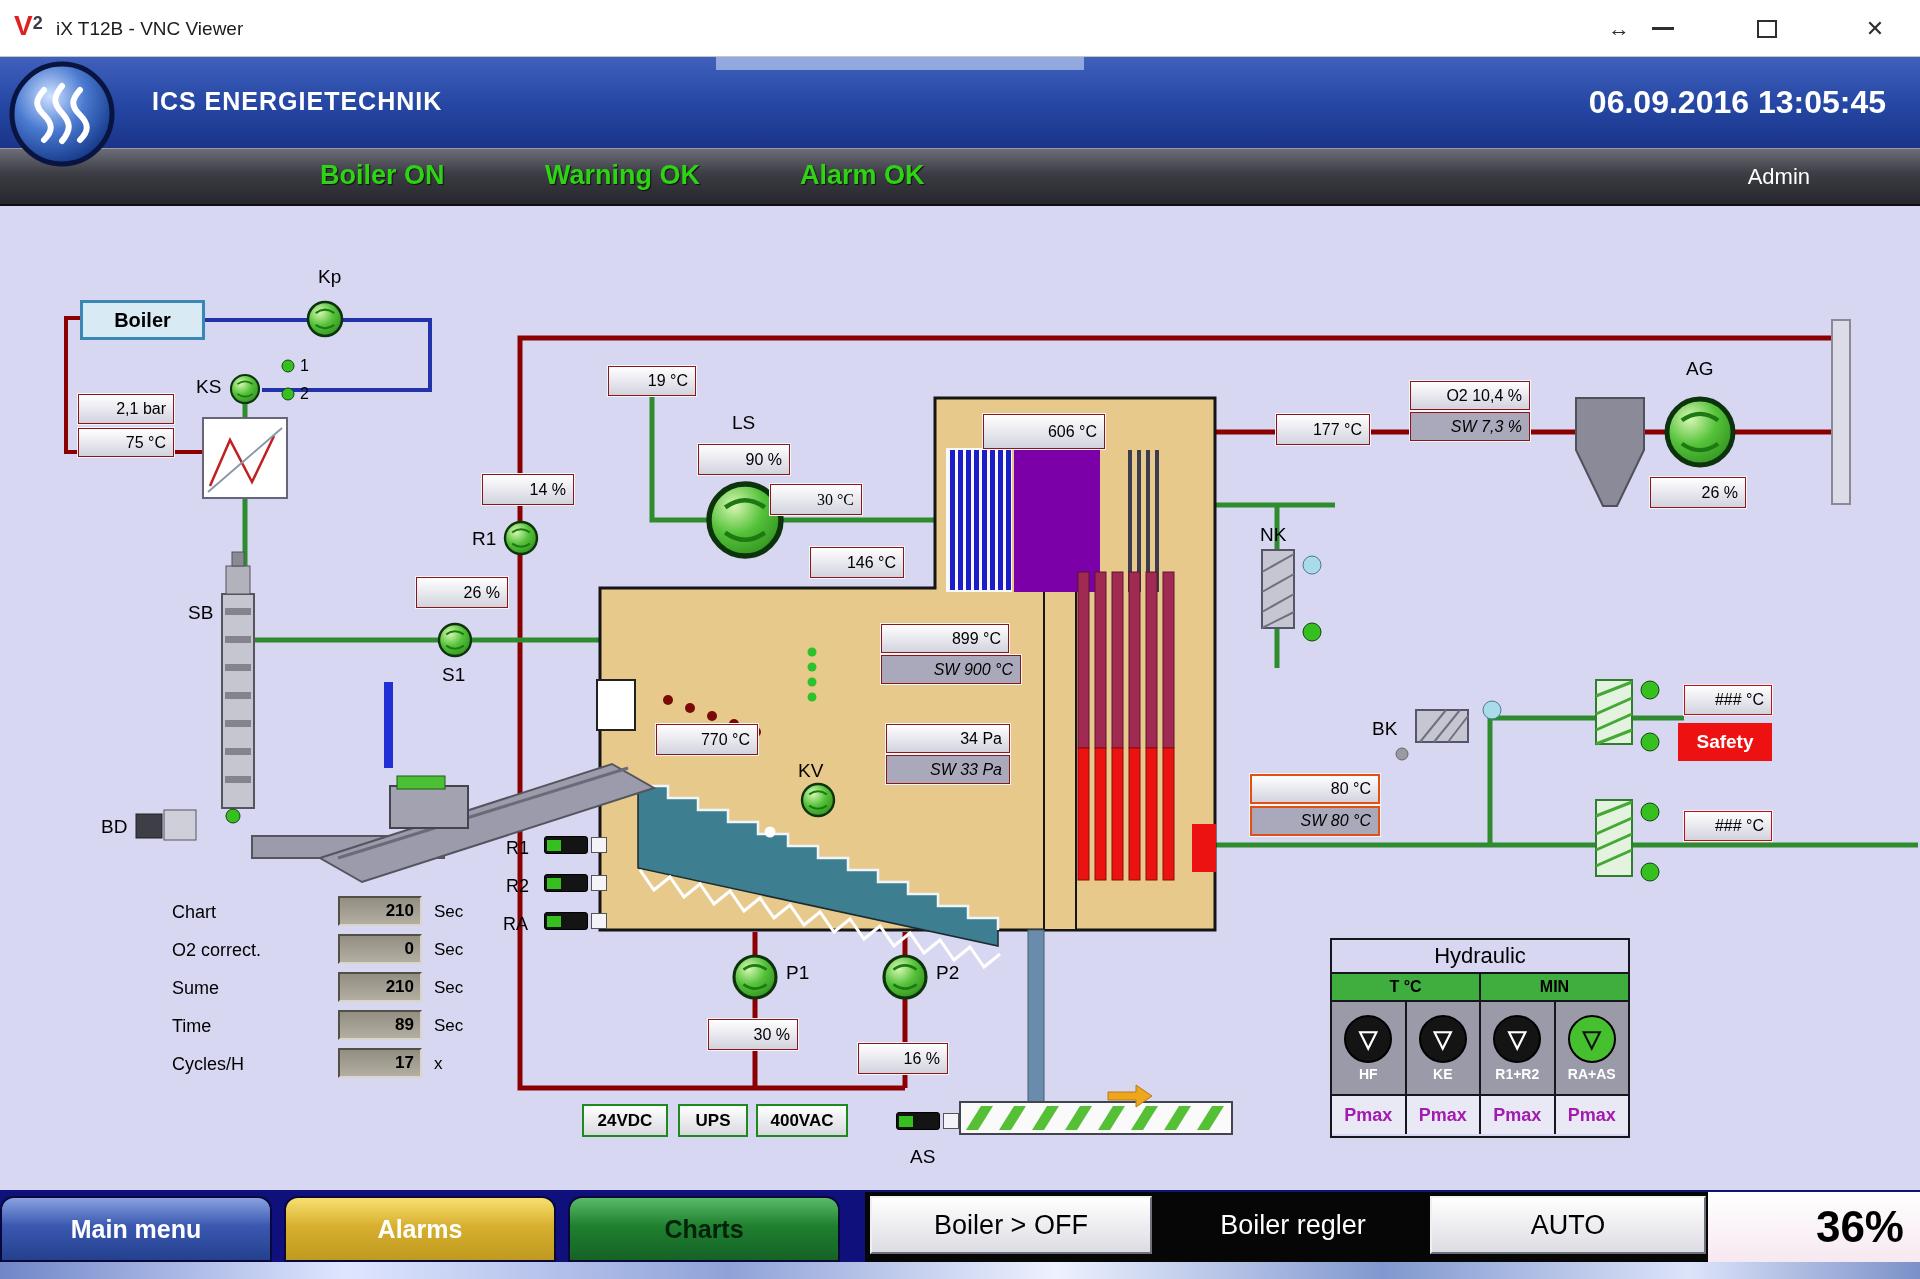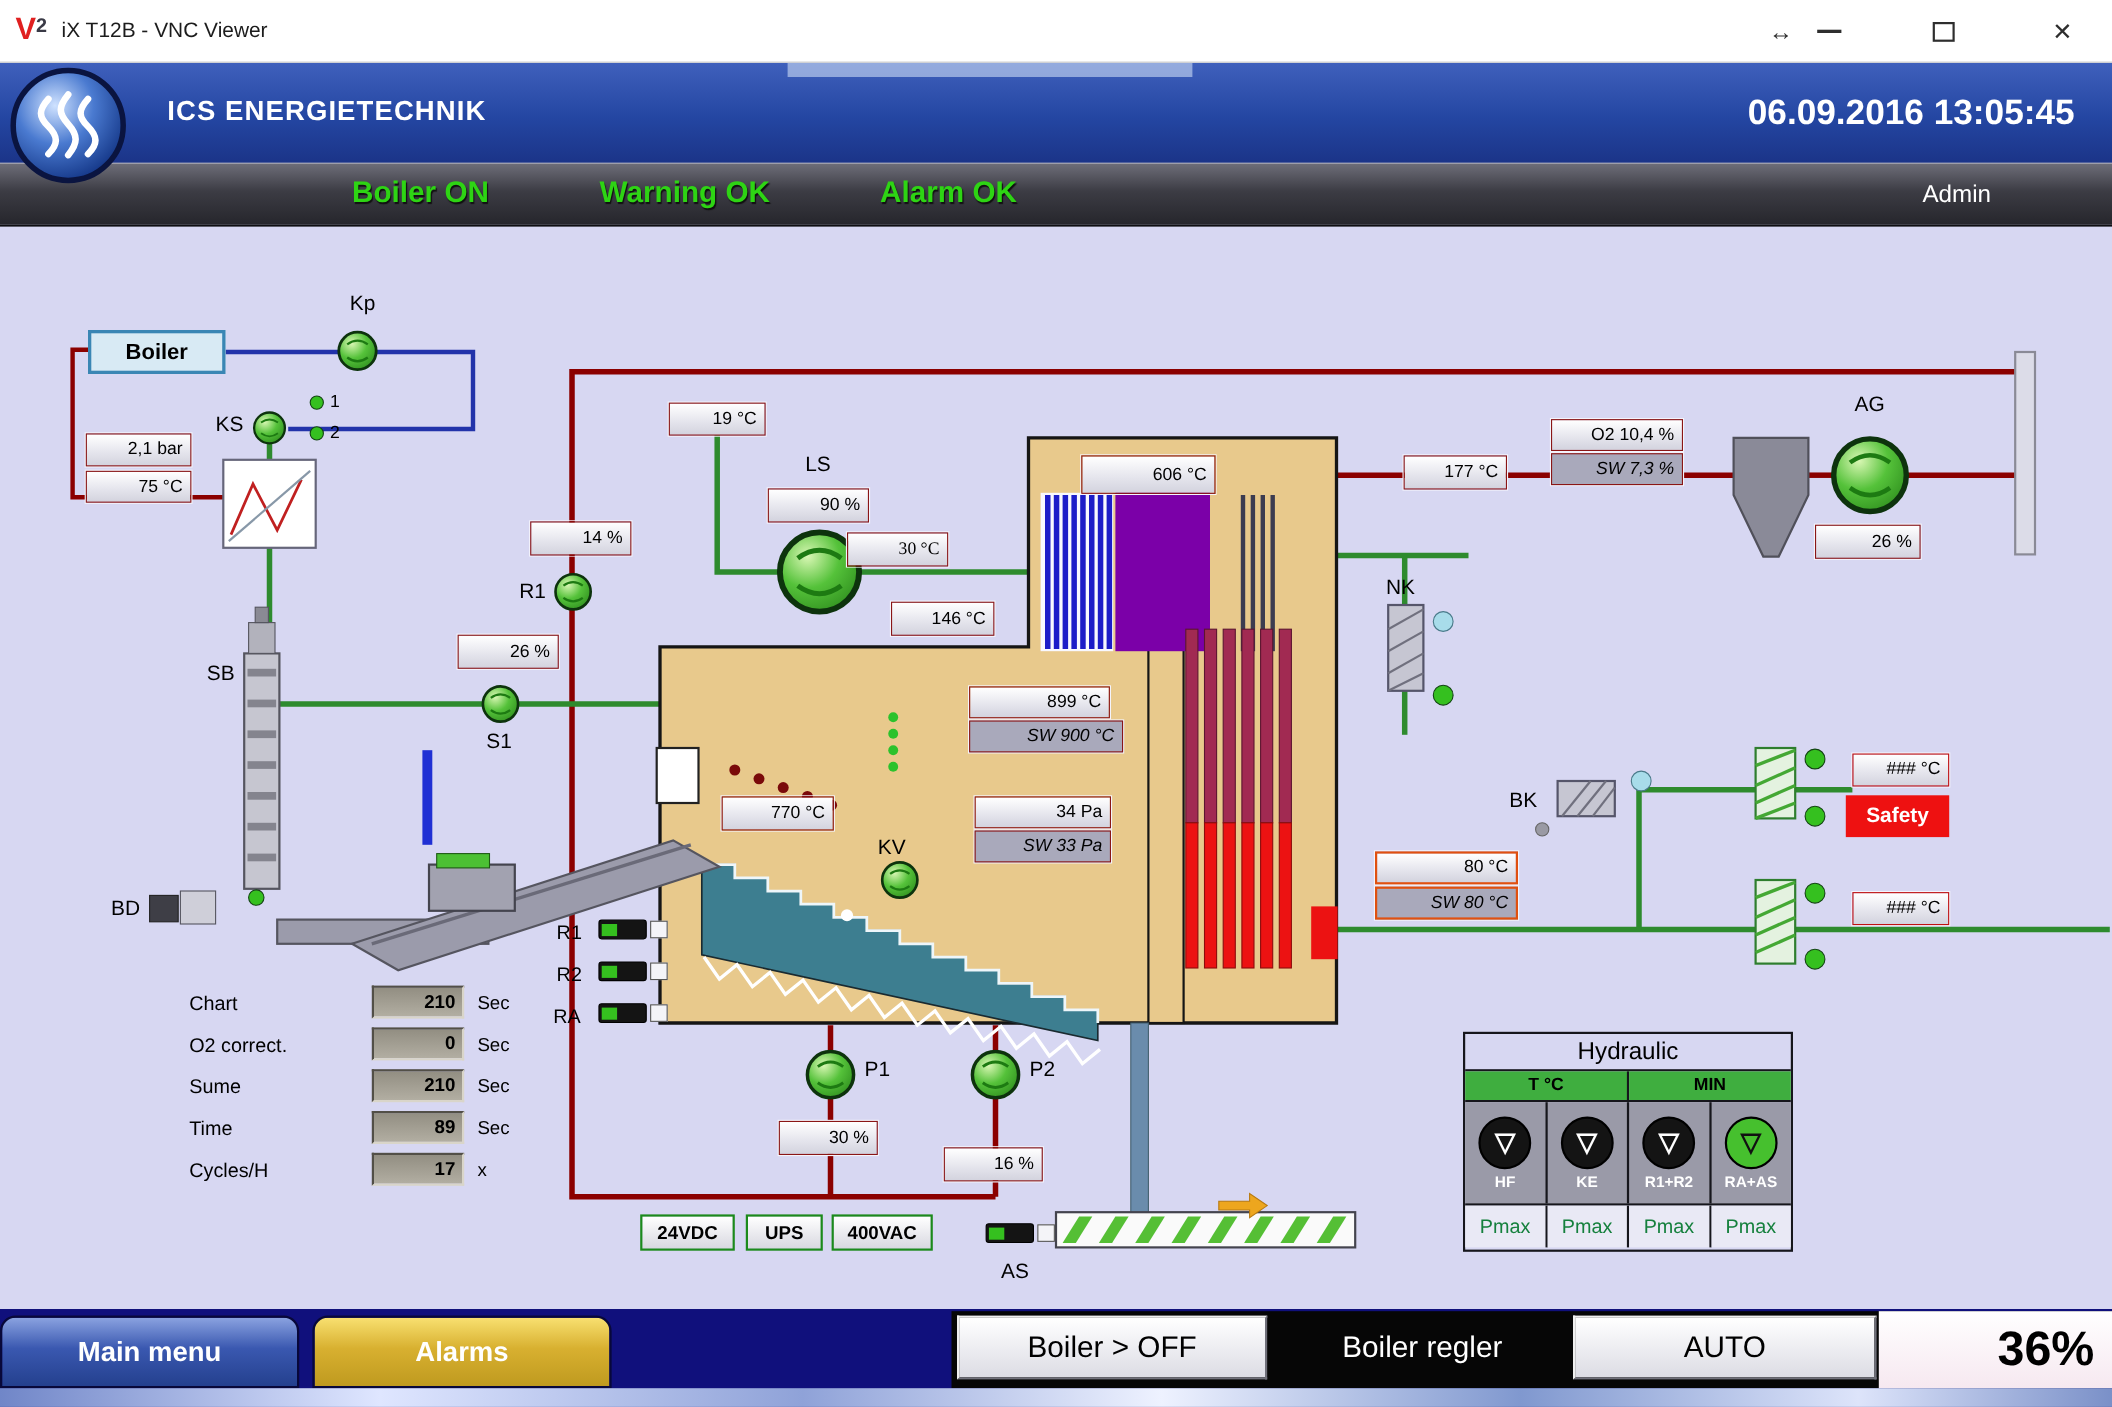--- a/index.html
+++ b/index.html
@@ -50,21 +50,21 @@
   .hyd-title{height:34px;display:flex;align-items:center;justify-content:center;font-size:22px;color:#000;border-bottom:2px solid #16161c;}
   .hyd-head{display:flex;height:28px;border-bottom:2px solid #16161c;}
   .hyd-head > div{flex:1;background:#3fae3f;display:flex;align-items:center;justify-content:center;font-weight:bold;font-size:16px;color:#000;}
   .hyd-head > div:first-child{border-right:2px solid #16161c;}
   .hyd-icons{display:flex;height:94px;background:#9a9aa8;border-bottom:2px solid #16161c;}
   .hyd-cell{flex:1;display:flex;flex-direction:column;align-items:center;justify-content:center;gap:3px;color:#fff;font-size:14px;font-weight:bold;border-right:2px solid #16161c;}
   .hyd-cell:last-child{border-right:none;}
   .pump-circ{width:48px;height:48px;border-radius:50%;background:#141414;border:2px solid #000;color:#fff;display:flex;align-items:center;justify-content:center;font-size:24px;line-height:1;}
   .pump-circ.green{background:#46c02e;color:#111;}
   .hyd-pmax{display:flex;height:38px;}
-  .hyd-pmax > div{flex:1;display:flex;align-items:center;justify-content:center;font-weight:normal;font-size:18px;color:#15803d;background:#e9e9f5;border-right:2px solid #16161c;}
+  .hyd-pmax > div{flex:1;display:flex;align-items:center;justify-content:center;font-weight:bold;font-size:18px;color:#a21caf;background:#e9e9f5;border-right:2px solid #16161c;}
   .hyd-pmax > div:last-child{border-right:none;}
 
   
   .footer{position:absolute;left:0;top:1190px;width:1920px;height:89px;background:#10107c;z-index:8;}
   .tab{position:absolute;top:1196px;height:66px;border-radius:14px 14px 0 0;display:flex;align-items:center;justify-content:center;font-size:25px;font-weight:bold;border:2px solid #08083a;z-index:9;}
   .tab.main{left:0;width:272px;background:linear-gradient(180deg,#8aa2e0,#3a58b0 45%,#24408e);color:#fff;}
   .tab.alarms{left:284px;width:272px;background:linear-gradient(180deg,#f8e070,#d8b030 45%,#bf9a1f);color:#fff;}
   .tab.charts{left:568px;width:272px;background:linear-gradient(180deg,#5abb6a,#1f8030 45%,#166226);color:#04220a;}
   .blackpanel{position:absolute;left:865px;top:1192px;width:1055px;height:70px;background:#060606;z-index:8;}
   .fbtn{position:absolute;top:1196px;height:58px;background:linear-gradient(180deg,#ffffff,#dcdce4);border:2px solid;border-color:#f0f0f0 #70707a #70707a #f0f0f0;display:flex;align-items:center;justify-content:center;font-size:27px;color:#000;z-index:9;}
@@ -451,19 +451,20 @@
       <div>Pmax</div>
       <div>Pmax</div>
       <div>Pmax</div>
     </div>
   </div>
 
   <div class="footer"></div>
   <div class="blackpanel"></div>
   <div class="tab main">Main menu</div>
   <div class="tab alarms">Alarms</div>
+  <div class="tab charts">Charts</div>
   <div class="fbtn" style="left:870px;width:282px;">Boiler &gt; OFF</div>
   <div class="regler">Boiler regler</div>
   <div class="fbtn" style="left:1430px;width:276px;">AUTO</div>
   <div class="pctbox">36%</div>
   <div class="bstrip"></div>
 
 </div>
 
 </body></html>

